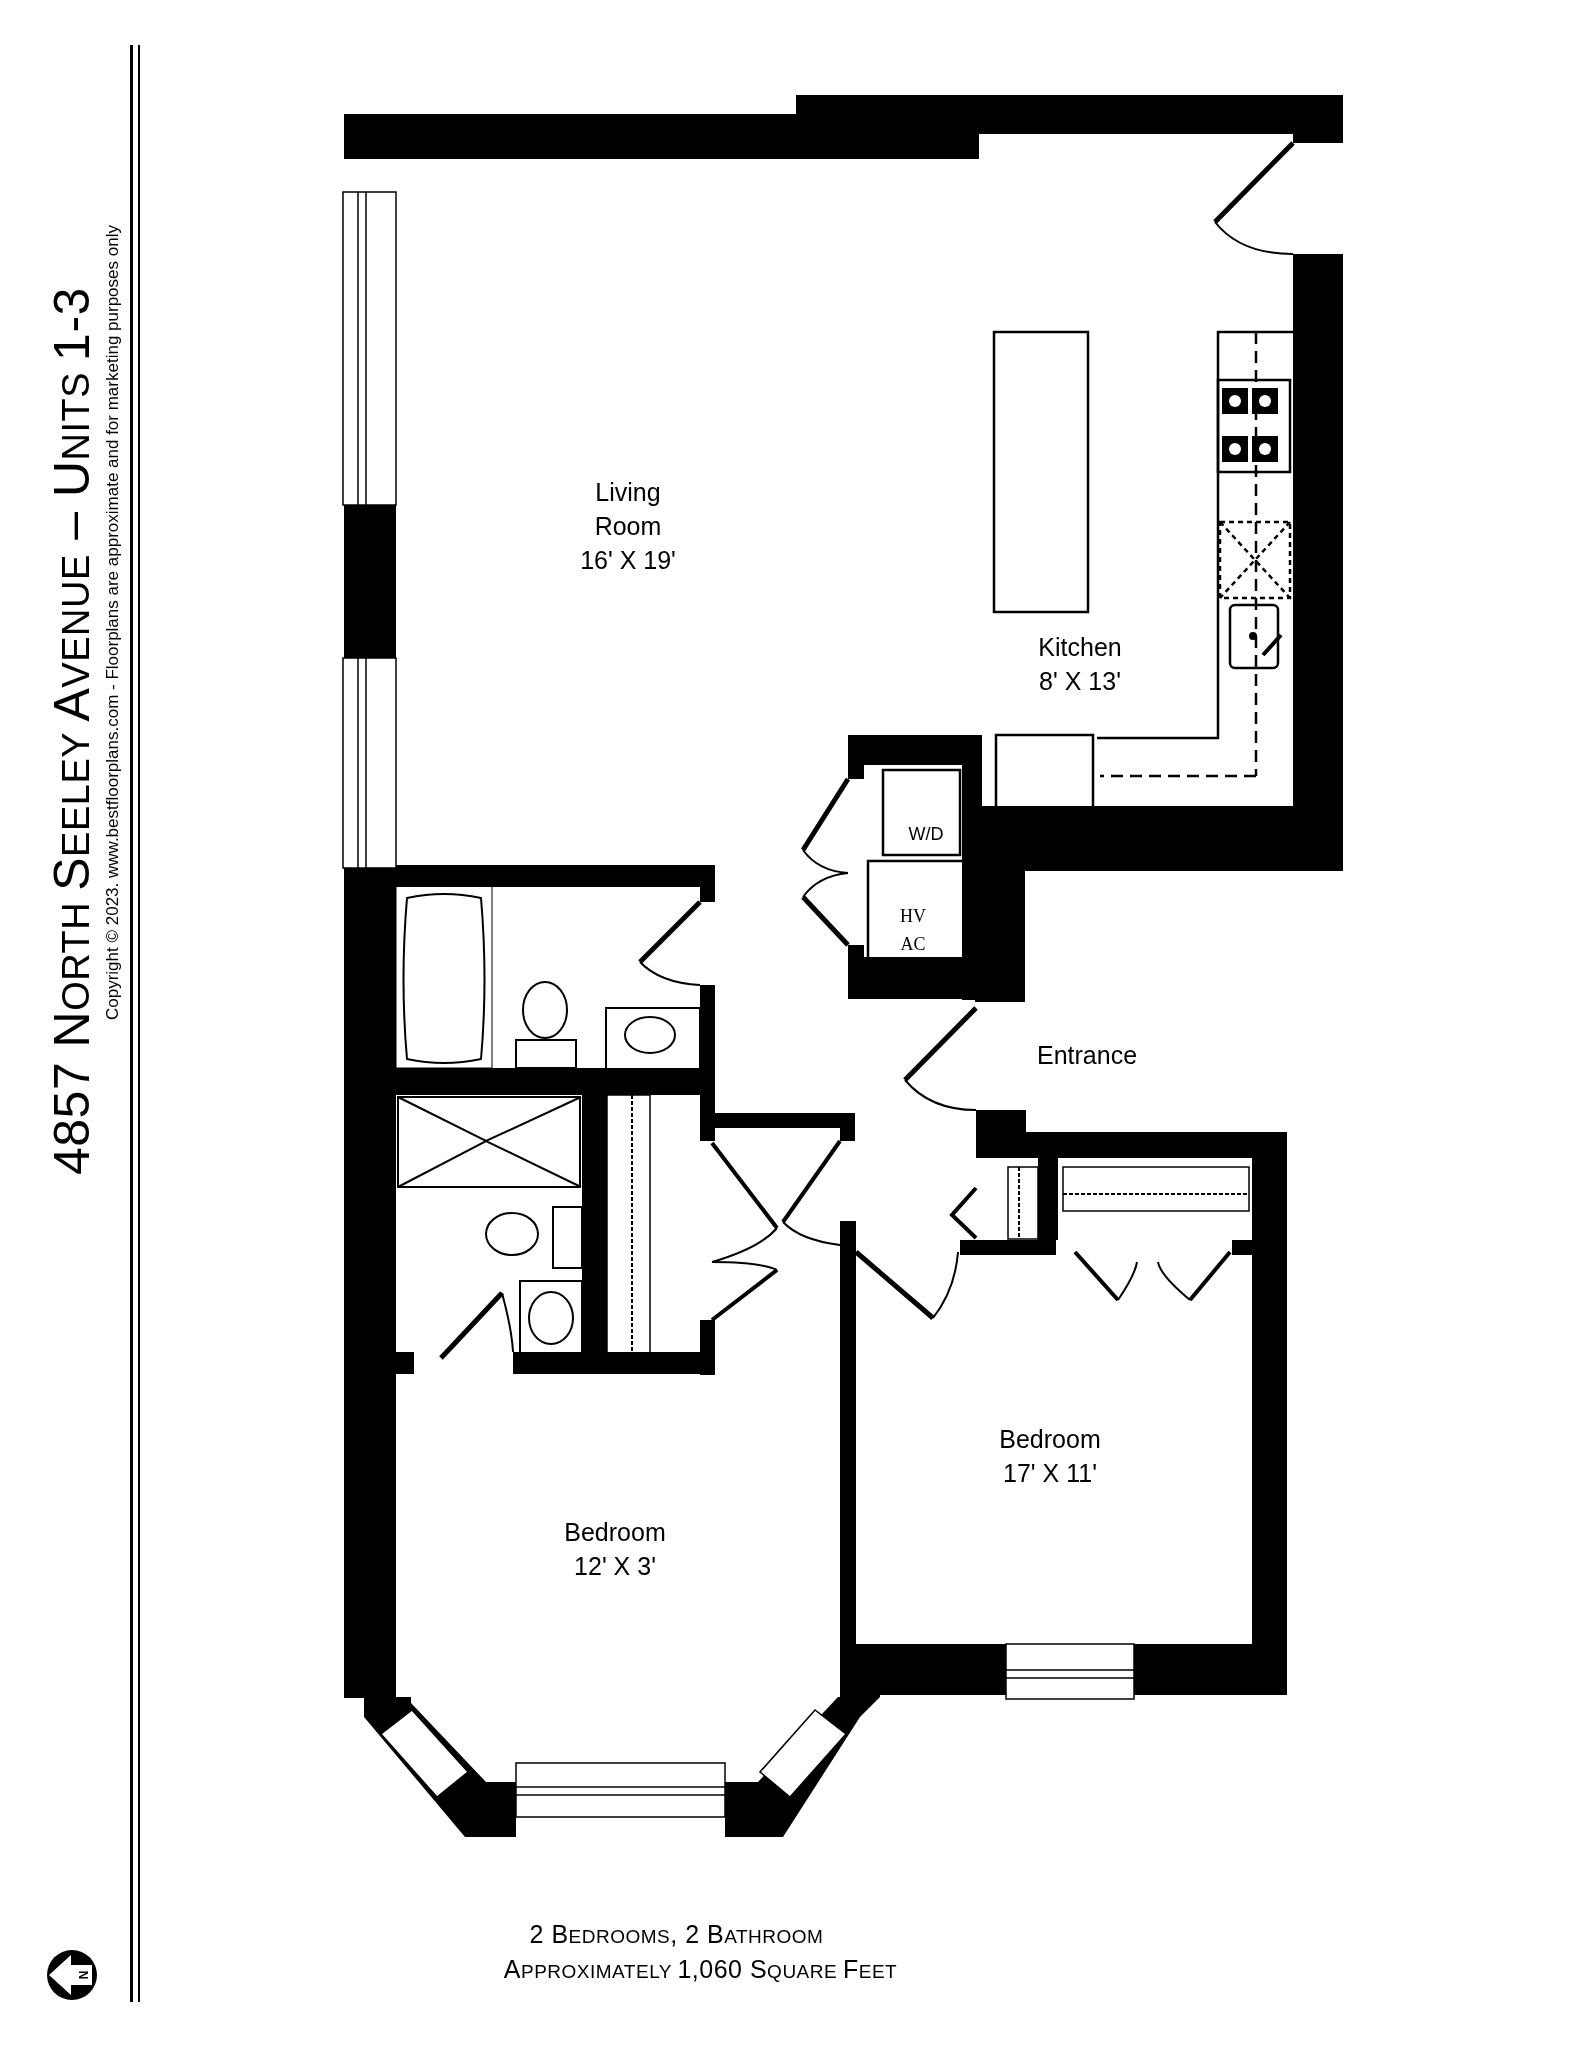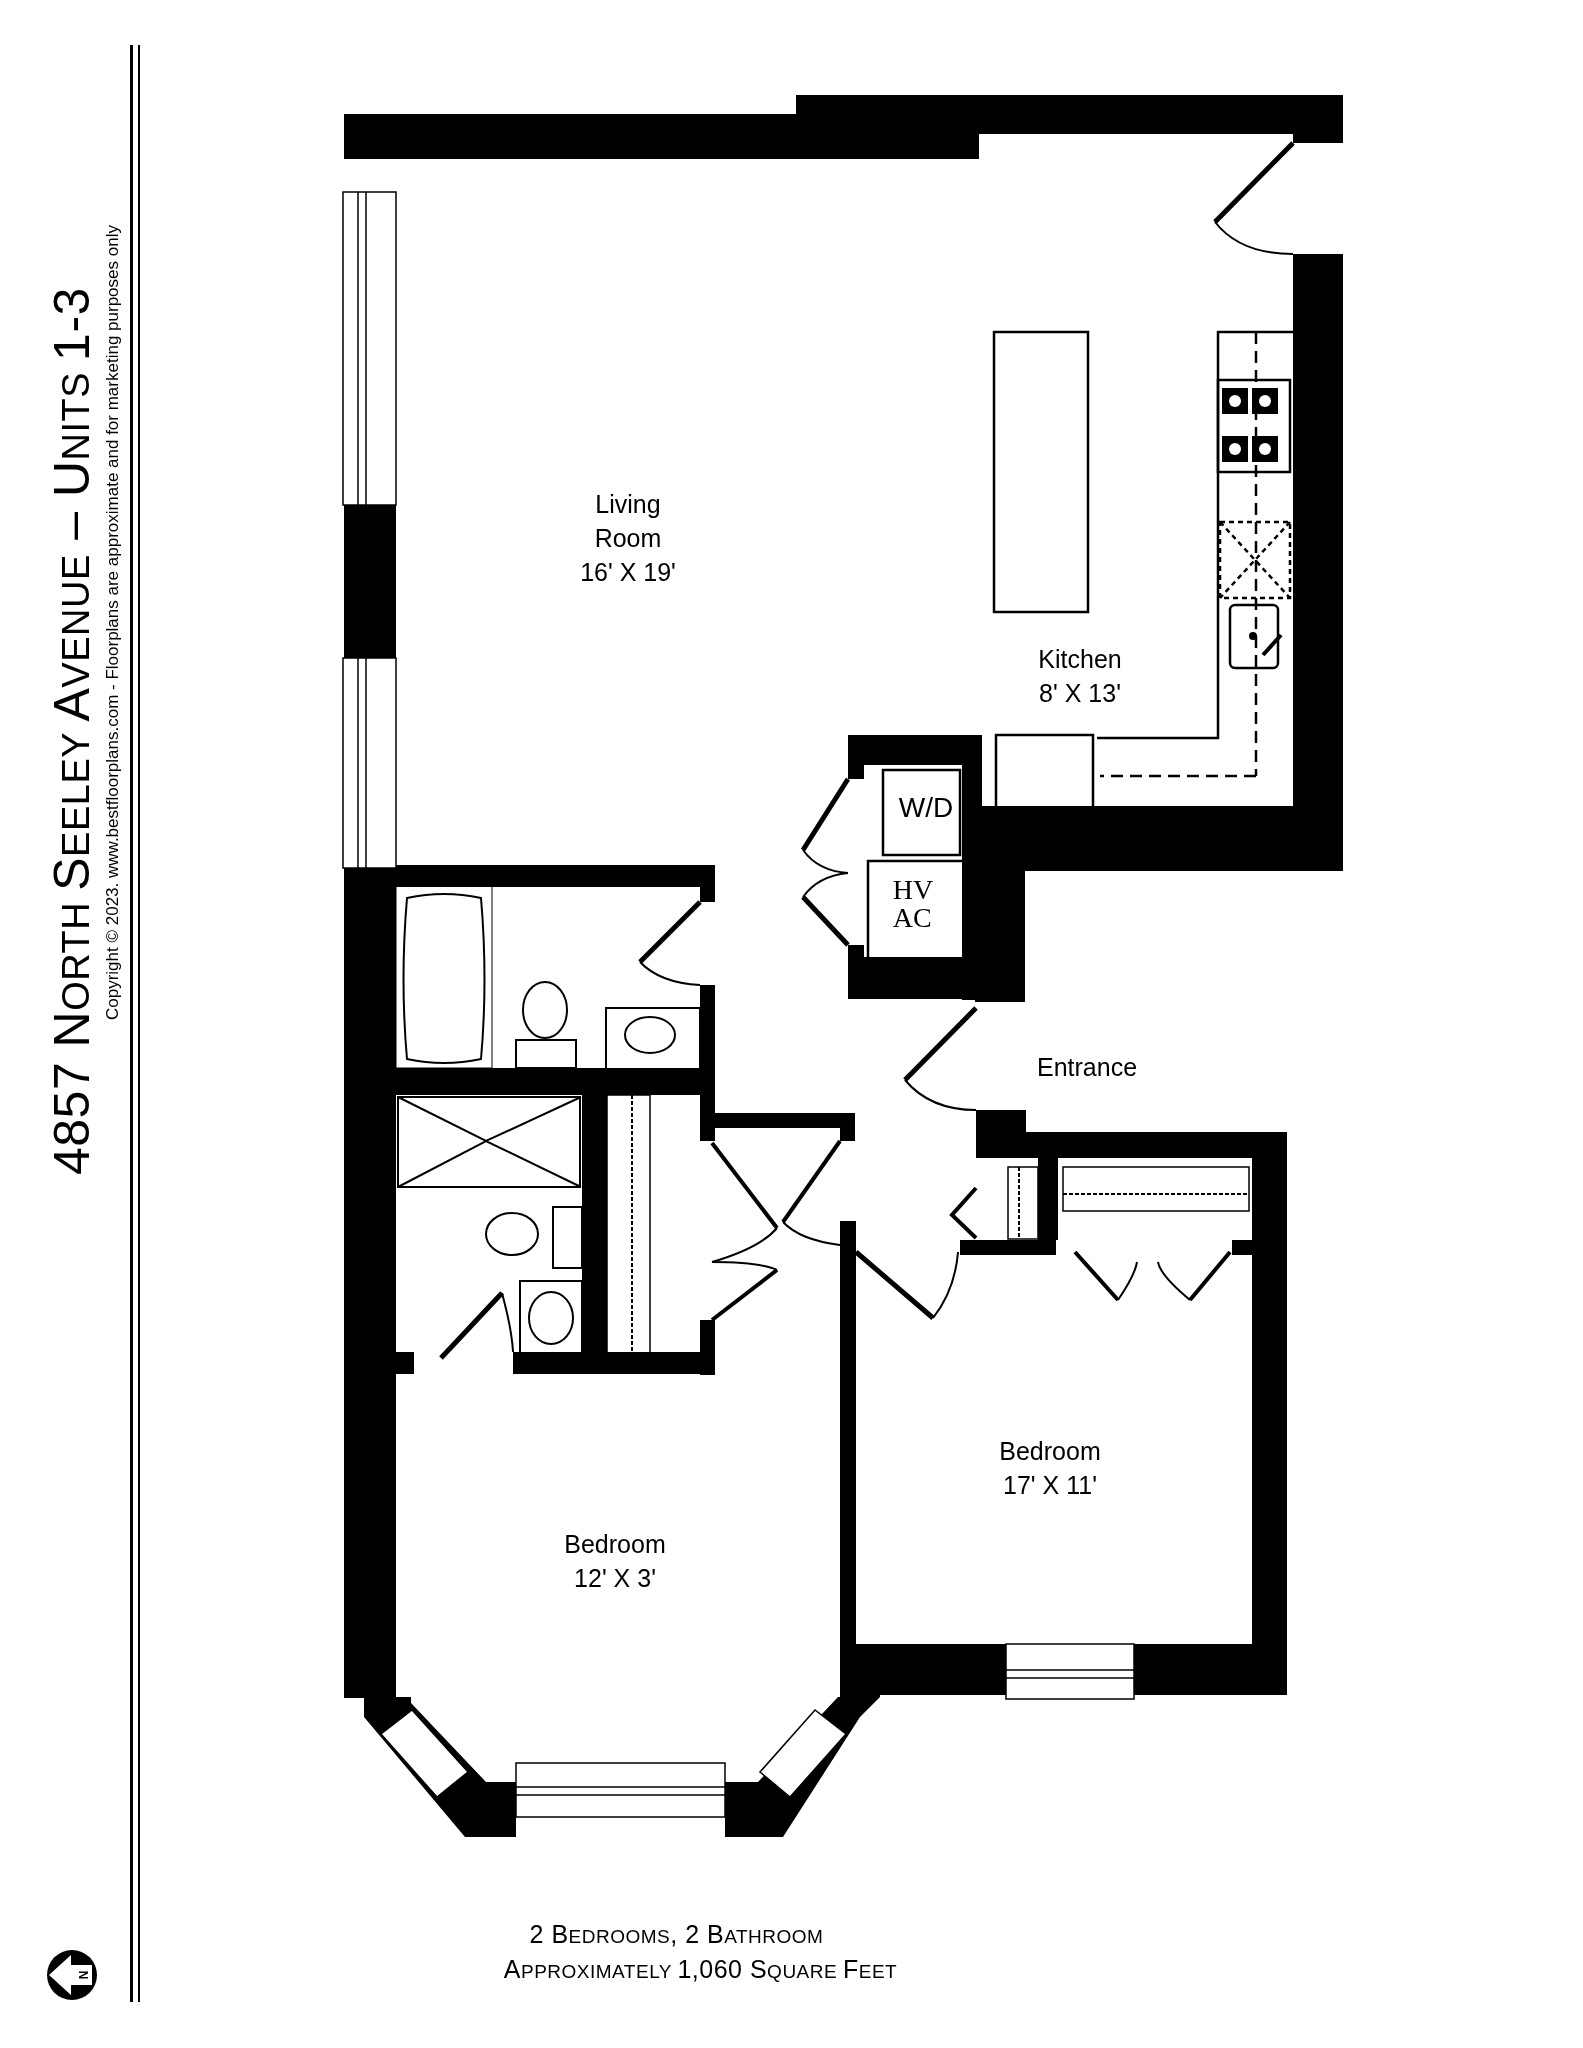--- a/index.html
+++ b/index.html
@@ -3,22 +3,22 @@
 <meta charset="utf-8">
 <style>
   html, body { margin:0; padding:0; background:#ffffff; }
   body { width:1583px; height:2048px; position:relative; overflow:hidden; font-family:"Liberation Sans", sans-serif; color:#000; }
   .sidebar-title { position:absolute; left:47px; top:1175px; transform-origin:0 0; transform:rotate(-90deg); white-space:nowrap; font-size:50px; line-height:50px; letter-spacing:0.5px; }
   .sidebar-title .sc { font-size:38px; }
   .sidebar-sub { position:absolute; left:104px; top:1020px; transform-origin:0 0; transform:rotate(-90deg); white-space:nowrap; font-size:17px; line-height:18px; }
   .rule { position:absolute; top:45px; height:1957px; width:3px; background:#000; }
   .north { position:absolute; left:46px; top:1949px; width:52px; height:52px; }
   .plan { position:absolute; left:0; top:0; width:1583px; height:2048px; }
-  .room-label { position:absolute; text-align:center; font-size:25px; line-height:34px; transform:translateX(-50%); white-space:nowrap;margin-top:12px; }
-  .fixture-label { position:absolute; font-size:28px; line-height:28px; transform:translateX(-50%); white-space:nowrap; }
+  .room-label { position:absolute; text-align:center; font-size:25px; line-height:34px; transform:translateX(-50%); white-space:nowrap; }
+  .fixture-label { position:absolute; text-align:center; font-size:18px; line-height:28px; transform:translateX(-50%); white-space:nowrap;margin-top:26px; }
   .footer { position:absolute; left:0; width:1353px; text-align:center; font-size:25px; letter-spacing:0.5px; }
   .footer .sc { font-size:19px; }
 </style>
 </head>
 <body>
 
 <div class="sidebar-title">
   <span>4857 N</span><span class="sc">ORTH </span><span>S</span><span class="sc">EELEY </span><span>A</span><span class="sc">VENUE</span><span> – U</span><span class="sc">NITS </span><span>1-3</span>
 </div>
 <div class="sidebar-sub">Copyright © 2023. www.bestfloorplans.com - Floorplans are approximate and for marketing purposes only</div>

